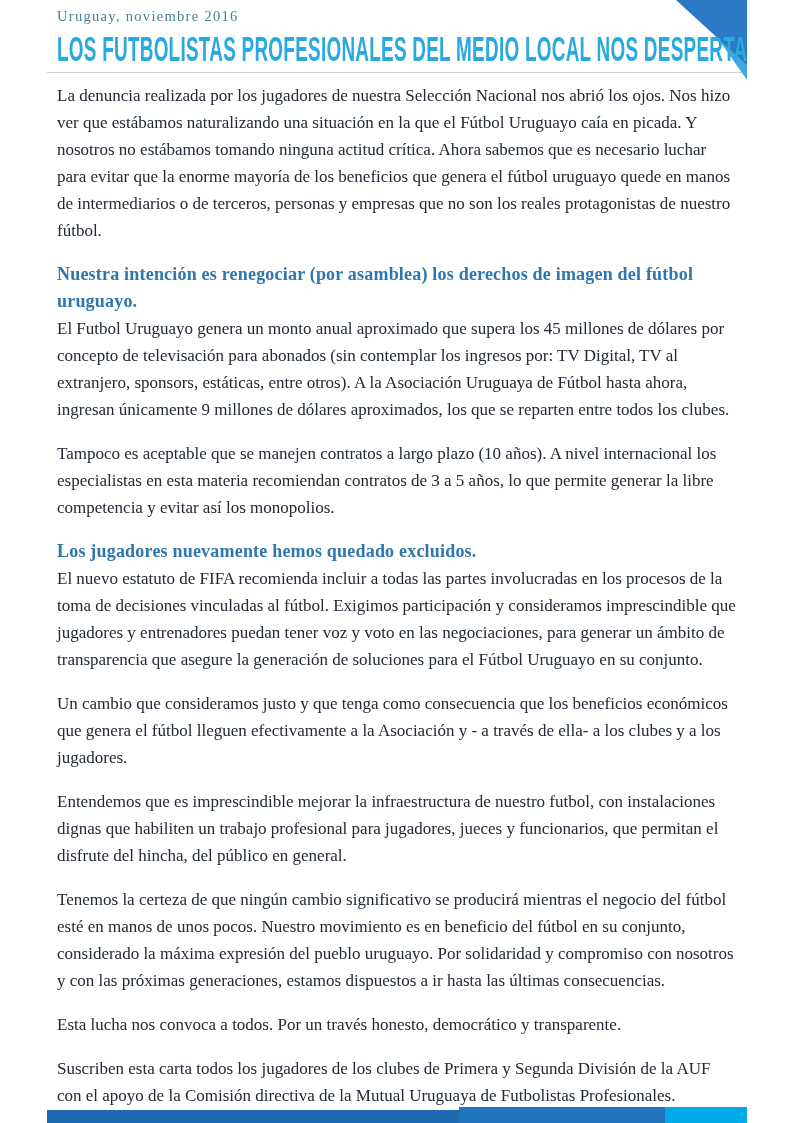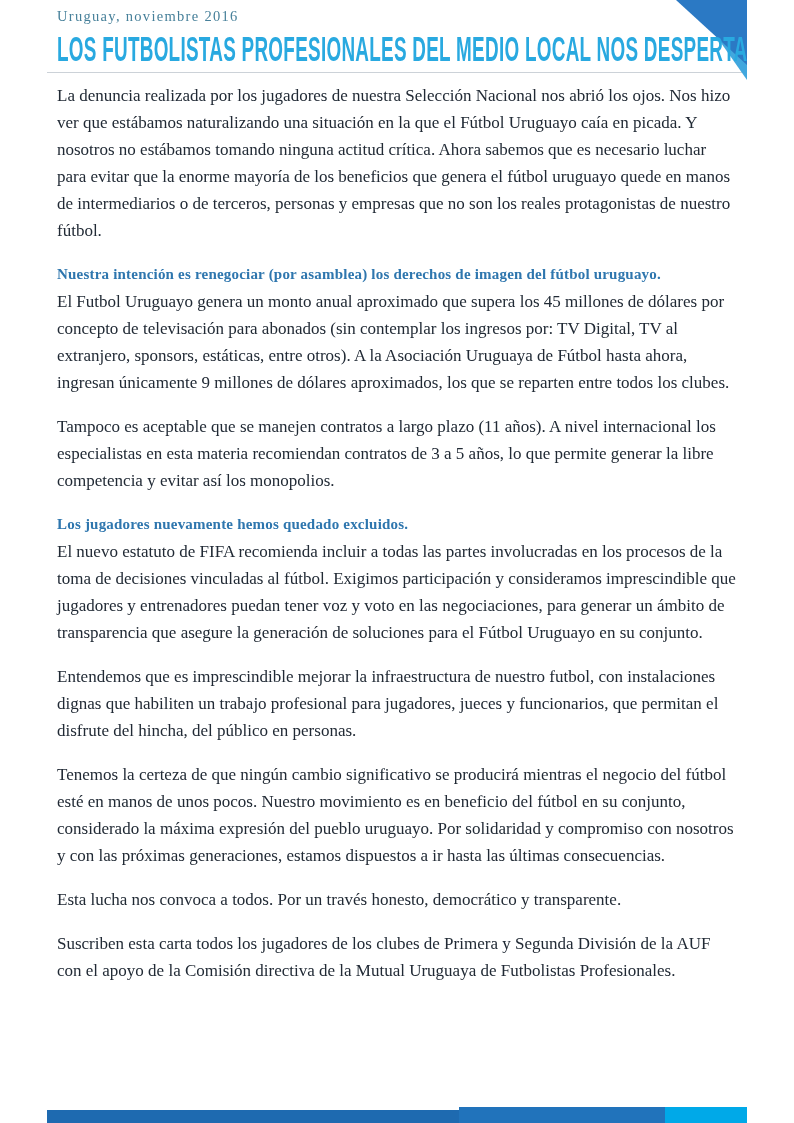--- a/index.html
+++ b/index.html
@@ -22,21 +22,21 @@
   }
   .divider {
     border:none; border-top:1px solid #ccd2d8; margin:6px 0 0 0;
   }
   .content {
     padding:9px 10px 0 10px;
     font-size:17px; line-height:27px; color:#212a35;
   }
   .para { margin:0 0 17px 0; }
   .heading {
-    margin:0; font-size:15px; line-height:27px; font-weight:700;
+    margin:0; font-size:18px; line-height:27px; font-weight:700;
     color:#2e76ae; letter-spacing:0.2px;
   }
   .corner-ribbon { position:absolute; top:0; right:0; width:104px; height:85px; pointer-events:none; }
   .footer-bar { position:absolute; bottom:0; left:0; width:794px; height:16px; }
   .footer-seg { position:absolute; bottom:0; }
   .footer-seg.left  { left:0;     width:412px; height:13px; }
   .footer-seg.mid   { left:412px; width:206px; height:16px; }
   .footer-seg.right { left:618px; width:176px; height:16px; }
 </style>
 </head>
@@ -57,27 +57,28 @@
   </div>
 
   <hr class="divider">
 
   <div class="content">
     <p class="para">La denuncia realizada por los jugadores de nuestra Selección Nacional nos abrió los ojos. Nos hizo ver que estábamos naturalizando una situación en la que el Fútbol Uruguayo caía en picada. Y nosotros no estábamos tomando ninguna actitud crítica. Ahora sabemos que es necesario luchar para evitar que la enorme mayoría de los beneficios que genera el fútbol uruguayo quede en manos de intermediarios o de terceros, personas y empresas que no son los reales protagonistas de nuestro fútbol.</p>
 
     <h2 class="heading">Nuestra intención es renegociar (por asamblea) los derechos de imagen del fútbol uruguayo.</h2>
     <p class="para">El Futbol Uruguayo genera un monto anual aproximado que supera los 45 millones de dólares por concepto de televisación para abonados (sin contemplar los ingresos por: TV Digital, TV al extranjero, sponsors, estáticas, entre otros). A la Asociación Uruguaya de Fútbol hasta ahora, ingresan únicamente 9 millones de dólares aproximados, los que se reparten entre todos los clubes.</p>
 
-    <p class="para">Tampoco es aceptable que se manejen contratos a largo plazo (11 años). A nivel internacional los especialistas en esta materia recomiendan contratos de 3 a 5 años, lo que permite generar la libre competencia y evitar así los monopolios.</p>
+    <p class="para">Tampoco es aceptable que se manejen contratos a largo plazo (10 años). A nivel internacional los especialistas en esta materia recomiendan contratos de 3 a 5 años, lo que permite generar la libre competencia y evitar así los monopolios.</p>
 
     <h2 class="heading">Los jugadores nuevamente hemos quedado excluidos.</h2>
     <p class="para">El nuevo estatuto de FIFA recomienda incluir a todas las partes involucradas en los procesos de la toma de decisiones vinculadas al fútbol. Exigimos participación y consideramos imprescindible que jugadores y entrenadores puedan tener voz y voto en las negociaciones, para generar un ámbito de transparencia que asegure la generación de soluciones para el Fútbol Uruguayo en su conjunto.</p>
 
+    <p class="para">Un cambio que consideramos justo y que tenga como consecuencia que los beneficios económicos que genera el fútbol lleguen efectivamente a la Asociación y - a través de ella-  a los clubes y a los jugadores.</p>
 
-    <p class="para">Entendemos que es imprescindible mejorar la infraestructura de nuestro futbol, con instalaciones dignas que habiliten un trabajo profesional para jugadores, jueces y funcionarios,  que permitan el disfrute del hincha, del público en personas.</p>
+    <p class="para">Entendemos que es imprescindible mejorar la infraestructura de nuestro futbol, con instalaciones dignas que habiliten un trabajo profesional para jugadores, jueces y funcionarios,  que permitan el disfrute del hincha, del público en general.</p>
 
     <p class="para">Tenemos la certeza de que ningún cambio significativo se producirá mientras el negocio del fútbol esté en manos de unos pocos. Nuestro movimiento es en beneficio del fútbol en su conjunto, considerado la máxima expresión del pueblo uruguayo. Por solidaridad y compromiso con nosotros y con las próximas generaciones, estamos dispuestos a ir hasta las últimas consecuencias.</p>
 
     <p class="para">Esta lucha nos convoca a todos. Por un través honesto, democrático y transparente.</p>
 
     <p class="para">Suscriben esta carta todos los jugadores de los clubes de Primera y Segunda División de la AUF con el apoyo de la Comisión directiva de la Mutual Uruguaya de Futbolistas Profesionales.</p>
   </div>
 
   <div class="footer-bar">
     <div class="footer-seg left" style="background:#1e6ab0;"></div>

